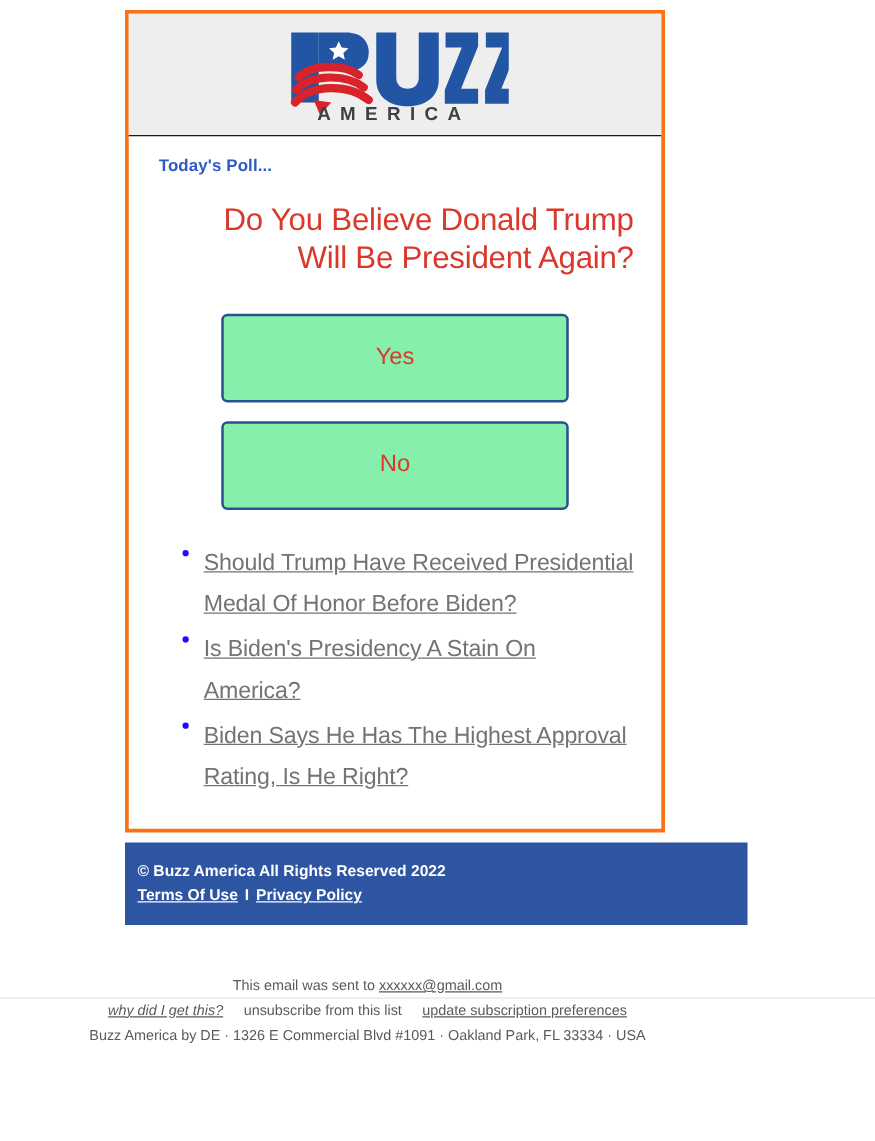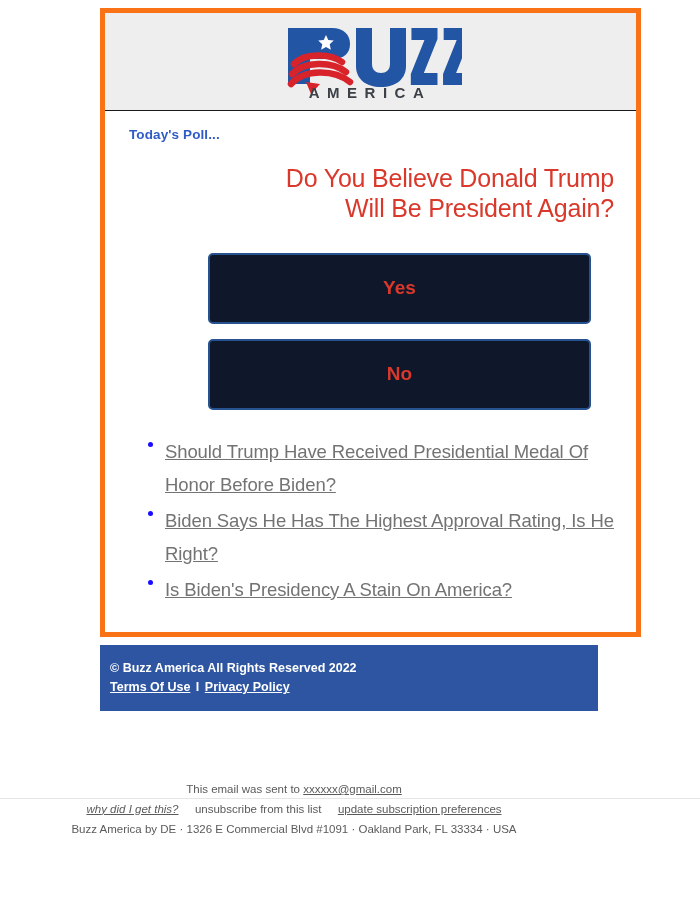--- a/index.html
+++ b/index.html
@@ -18,23 +18,23 @@
 
   
   .email-wrap {
     position: absolute;
     left: 100px;
     top: 8px;
     width: 500px;
   }
 
   .card {
-    width: 541px;
+    width: 432px;
     background: #ffffff;
-    border: 5px solid #f97316;
+    border: 3px solid #f97316;
     box-sizing: border-box;
   }
 
   
   .header {
     background: #eeeeee;
     border-bottom: 1px solid #1a1a1a;
     height: 98px;
     box-sizing: border-box;
     display: flex;
@@ -72,31 +72,30 @@
   }
 
   
   .poll-buttons {
     margin: 30px 60px 0 60px;
   }
   .poll-btn {
     display: block;
     width: 100%;
     box-sizing: border-box;
-    background: #0f172a;
+    background: #86efac;
     border: 2px solid #26528f;
     border-radius: 5px;
     color: #d9382a;
     font-family: "Liberation Sans", sans-serif;
     font-size: 19px;
-    font-weight: bold;
+    font-weight: normal;
     text-align: center;
     padding: 22px 0 23px 0;
     cursor: pointer;
-    margin-left: 29px;
   }
   .poll-btn + .poll-btn { margin-top: 15px; }
 
   
   .link-list {
     margin: 26px 0 0 0;
     padding: 0 8px 0 46px;
     list-style: none;
   }
   .link-list li {
@@ -229,25 +228,25 @@
         <button class="poll-btn">No</button>
       </div>
 
       <ul class="link-list">
         <li>
           <span class="bullet"></span>
           <a href="#">Should Trump Have Received Presidential Medal Of Honor Before Biden?</a>
         </li>
         <li>
           <span class="bullet"></span>
-          <a href="#">Biden Says He Has The Highest Approval Rating, Is He Right?</a>
+          <a href="#">Is Biden's Presidency A Stain On America?</a>
         </li>
         <li>
           <span class="bullet"></span>
-          <a href="#">Is Biden's Presidency A Stain On America?</a>
+          <a href="#">Biden Says He Has The Highest Approval Rating, Is He Right?</a>
         </li>
       </ul>
 
     </div>
   </div>
 
   <div class="brand-footer">
     <div class="copy">© Buzz America All Rights Reserved 2022</div>
     <div class="legal">
       <a href="#">Terms Of Use</a>

